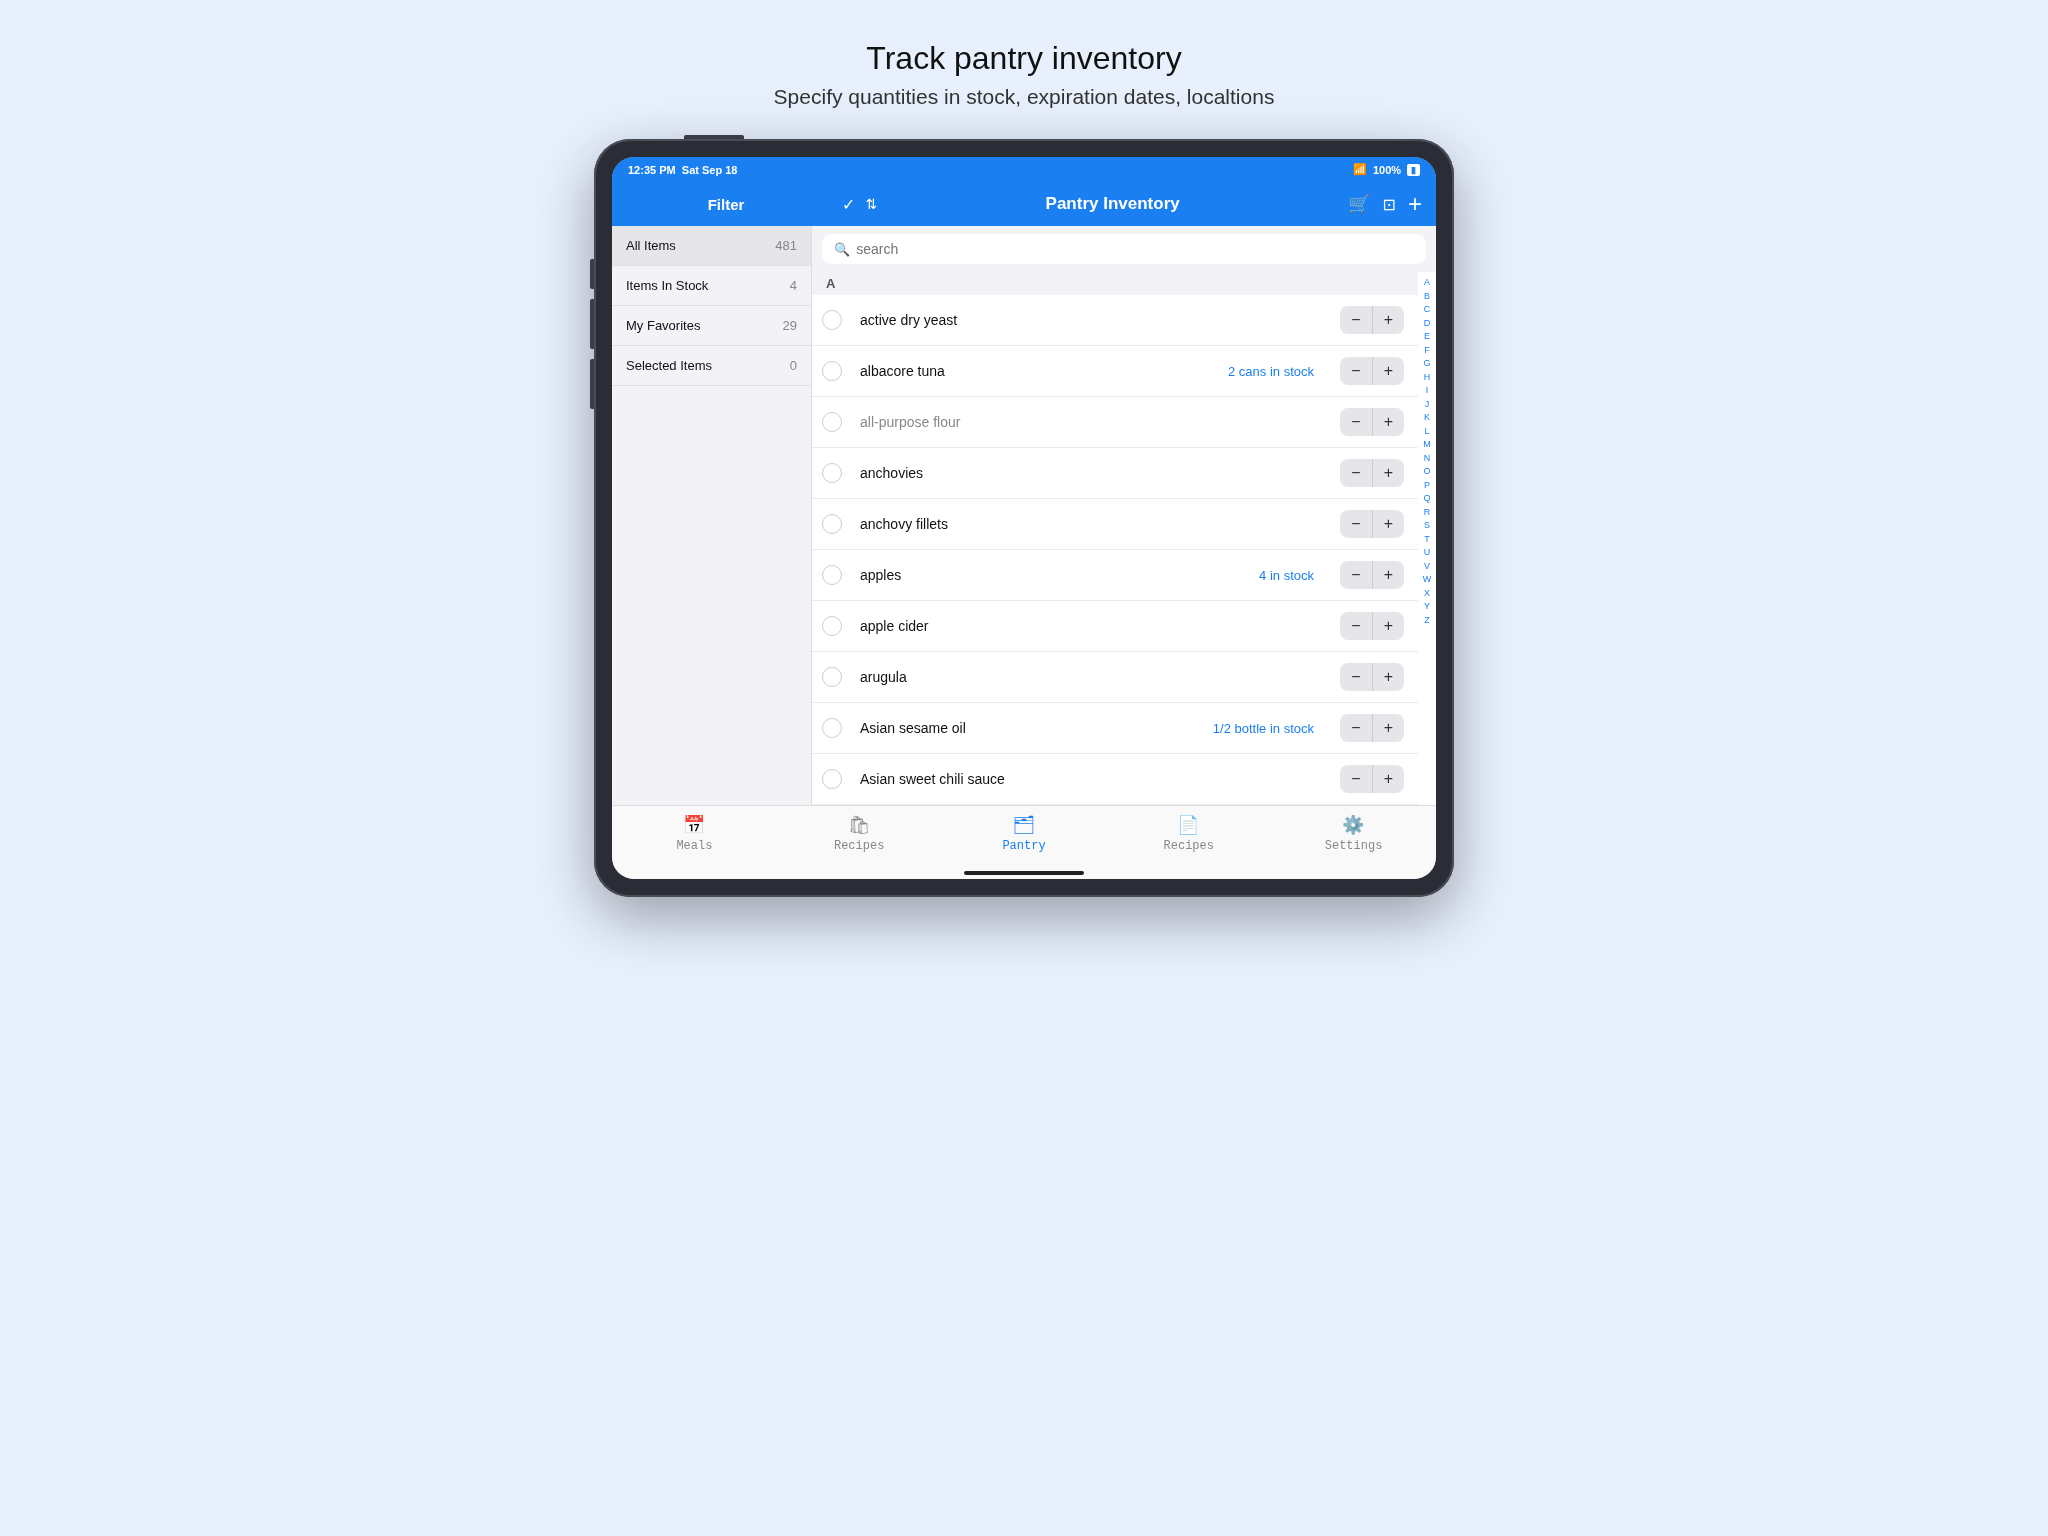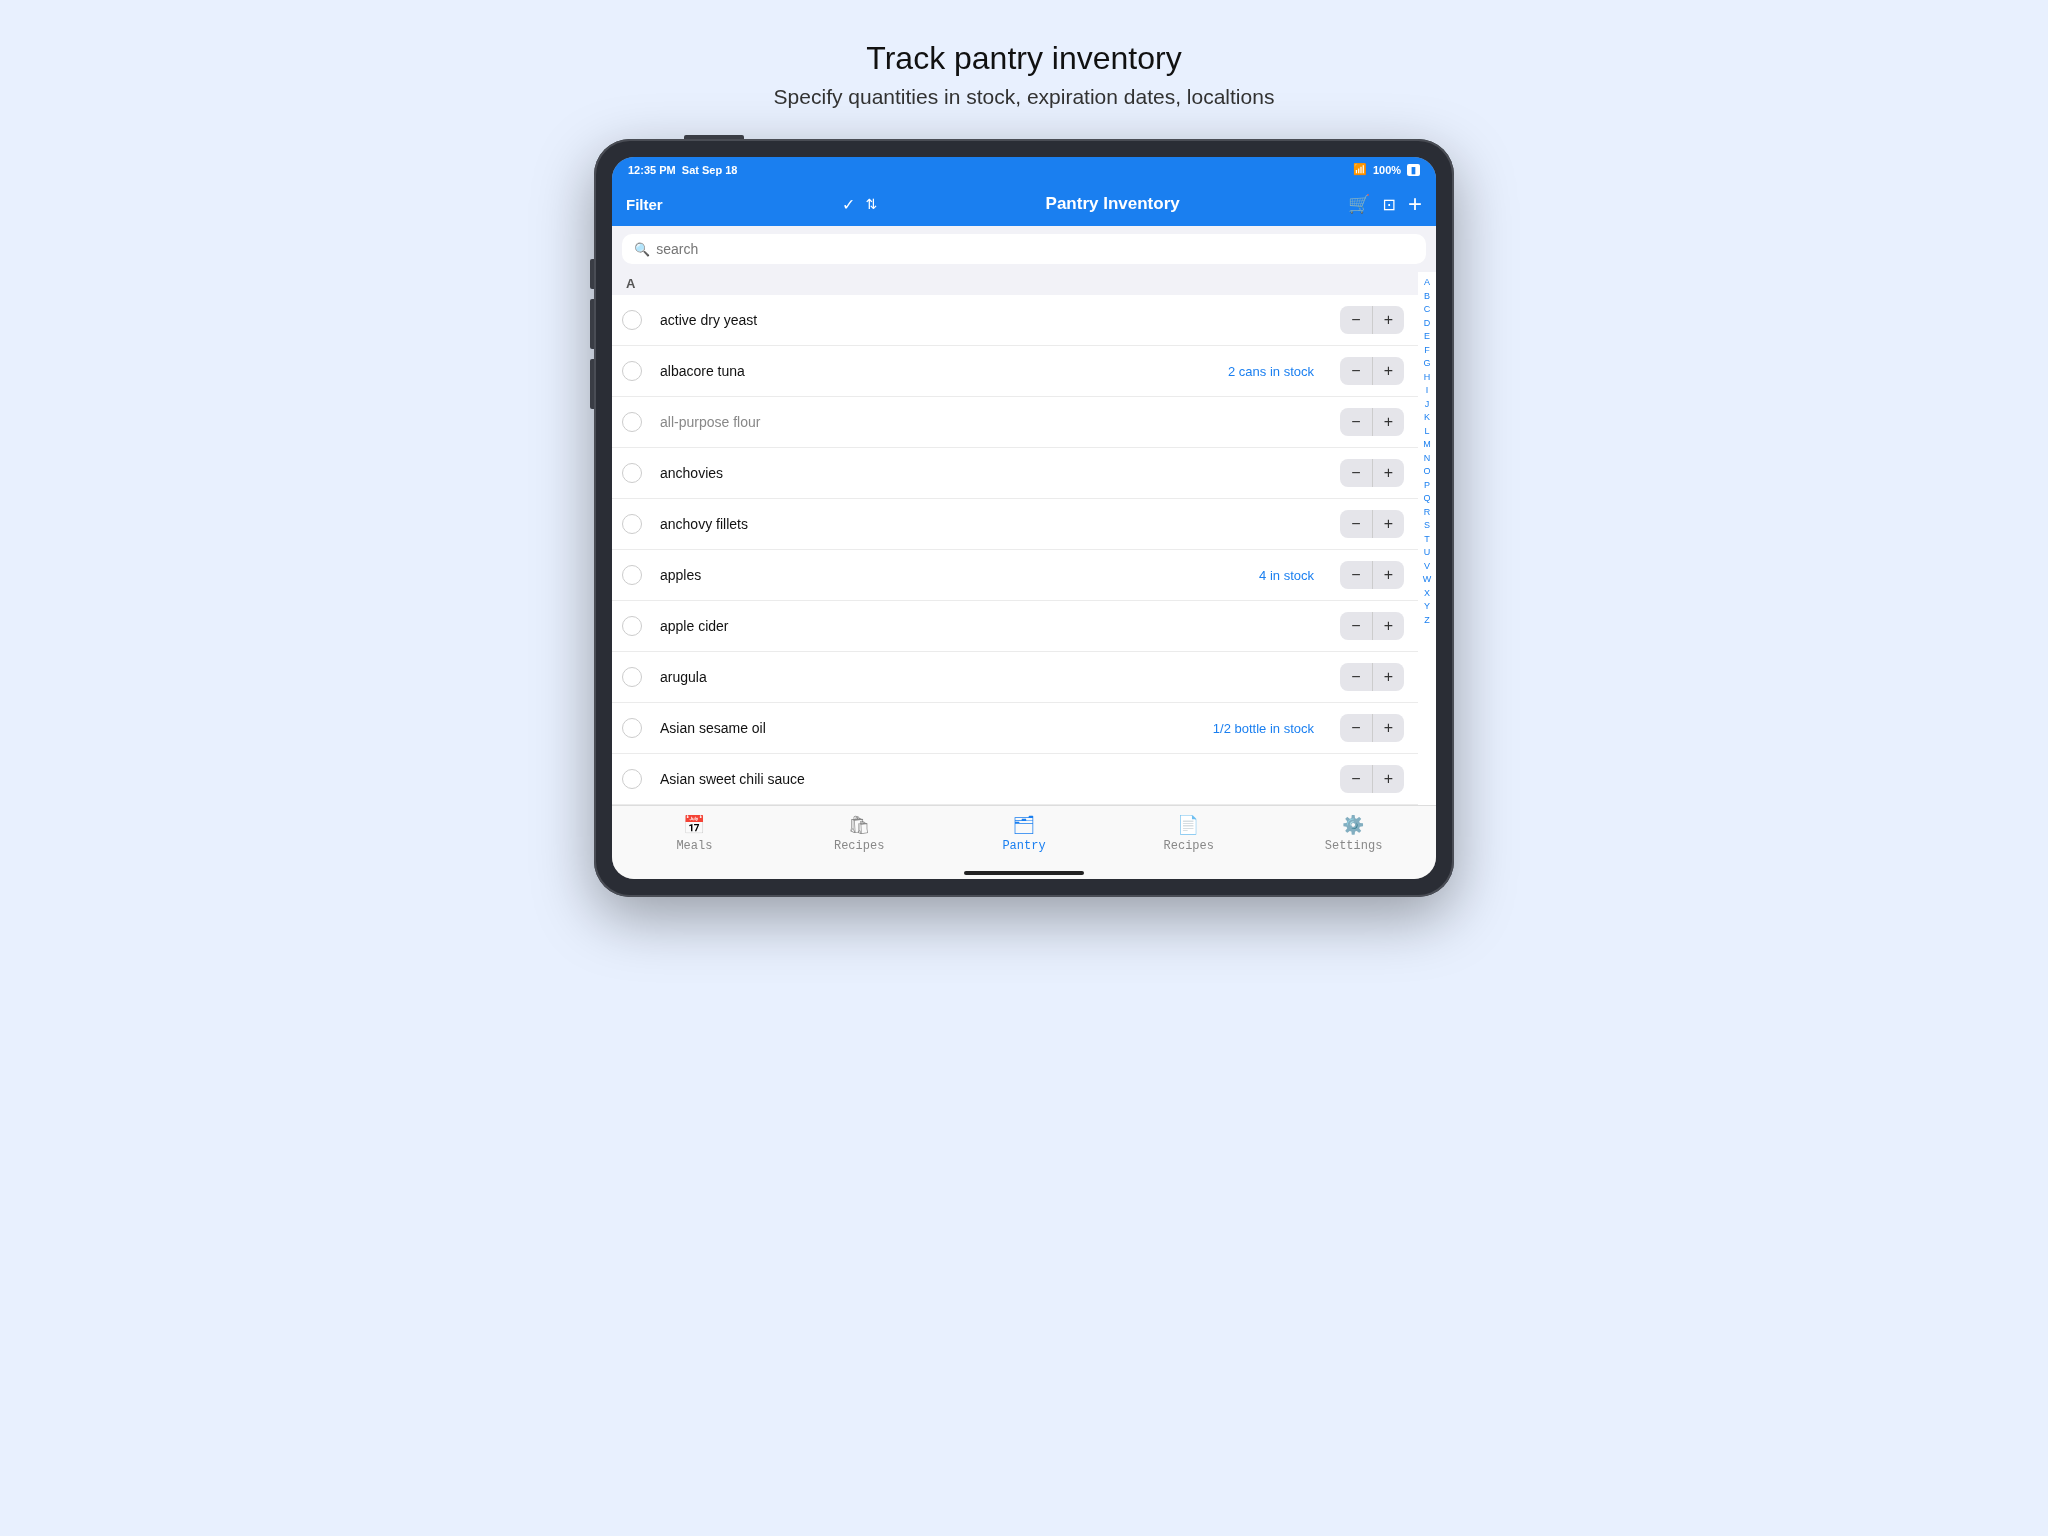--- a/index.html
+++ b/index.html
@@ -70,20 +70,21 @@
       display: flex;
       align-items: center;
       padding: 8px 14px;
       gap: 8px;
     }
     .nav-filter {
       color: #fff;
       font-size: 15px;
       font-weight: 600;
       width: 200px;
+      text-align: center;
     }
     .nav-icons {
       display: flex;
       gap: 10px;
       align-items: center;
       margin-left: 8px;
     }
     .nav-icon {
       color: #fff;
       font-size: 16px;
@@ -387,20 +388,40 @@
       <div class="nav-title">Pantry Inventory</div>
       <div class="nav-actions">
         <span class="nav-action">🛒</span>
         <span class="nav-action" style="font-size:16px;">⊡</span>
         <span class="nav-add" style="font-size:24px;font-weight:300;">+</span>
       </div>
     </div>
 
     <div class="main-content">
 
+      <div class="sidebar">
+        <div id="sidebar-items-container">
+            <div class="sidebar-item active">
+              <span>All Items</span>
+              <span class="sidebar-item-count">481</span>
+            </div>
+            <div class="sidebar-item">
+              <span>Items In Stock</span>
+              <span class="sidebar-item-count">4</span>
+            </div>
+            <div class="sidebar-item">
+              <span>My Favorites</span>
+              <span class="sidebar-item-count">29</span>
+            </div>
+            <div class="sidebar-item">
+              <span>Selected Items</span>
+              <span class="sidebar-item-count">0</span>
+            </div>
+          </div>
+      </div>
 
       <div class="content-area">
 
         <div class="search-bar">
           <div class="search-input-wrap">
             <span class="search-icon">🔍</span>
             <input class="search-input" type="text" placeholder="search" style="">
           </div>
         </div>
 

